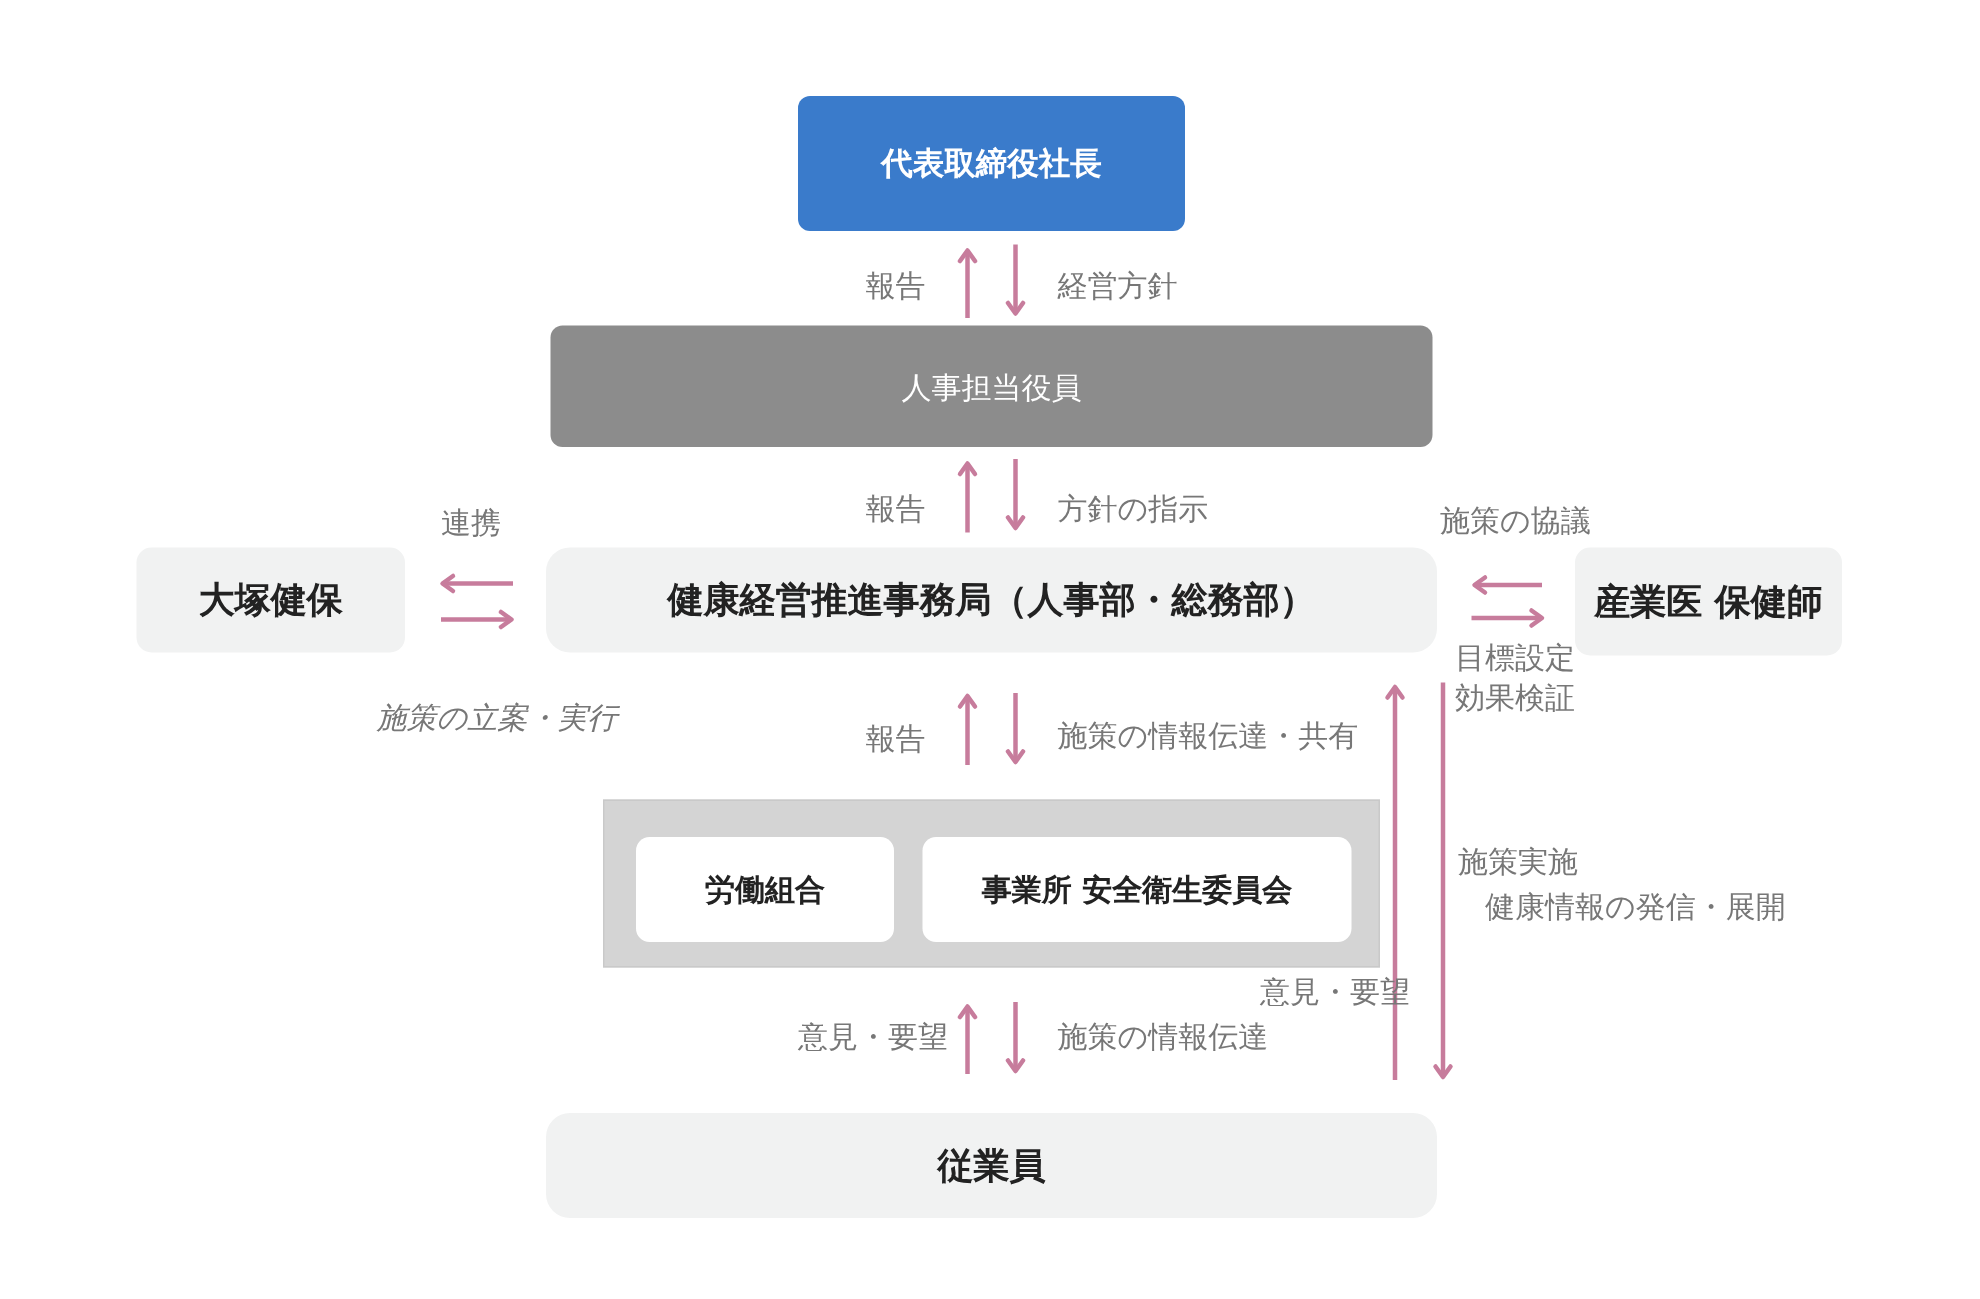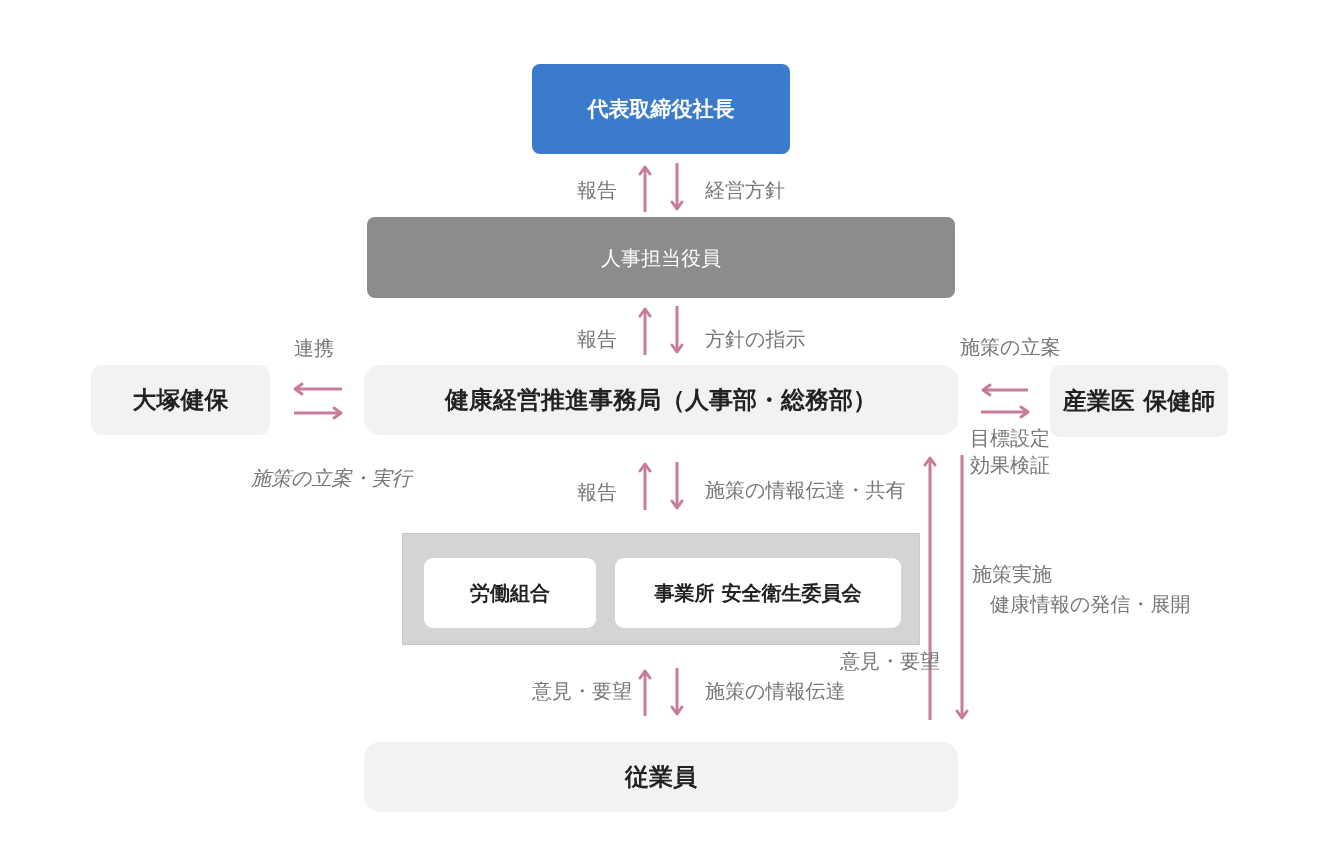--- a/index.html
+++ b/index.html
@@ -129,21 +129,21 @@
 
 <div class="lbl" style="left:577px; top:181px;">報告</div>
 <div class="lbl" style="left:705px; top:181px;">経営方針</div>
 
 <div class="lbl" style="left:577px; top:330px;">報告</div>
 <div class="lbl" style="left:705px; top:330px;">方針の指示</div>
 
 <div class="lbl" style="left:294px; top:339px;">連携</div>
 <div class="lbl" style="left:251px; top:469px;font-style:italic;">施策の立案・実行</div>
 
-<div class="lbl" style="left:960px; top:338px;">施策の立案</div>
+<div class="lbl" style="left:960px; top:338px;">施策の協議</div>
 <div class="lbl" style="left:970px; top:429px;">目標設定</div>
 <div class="lbl" style="left:970px; top:456px;">効果検証</div>
 
 <div class="lbl" style="left:577px; top:483px;">報告</div>
 <div class="lbl" style="left:705px; top:481px;">施策の情報伝達・共有</div>
 
 <div class="lbl" style="left:532px; top:682px;">意見・要望</div>
 <div class="lbl" style="left:705px; top:682px;">施策の情報伝達</div>
 
 <div class="lbl" style="left:840px; top:652px;">意見・要望</div>

